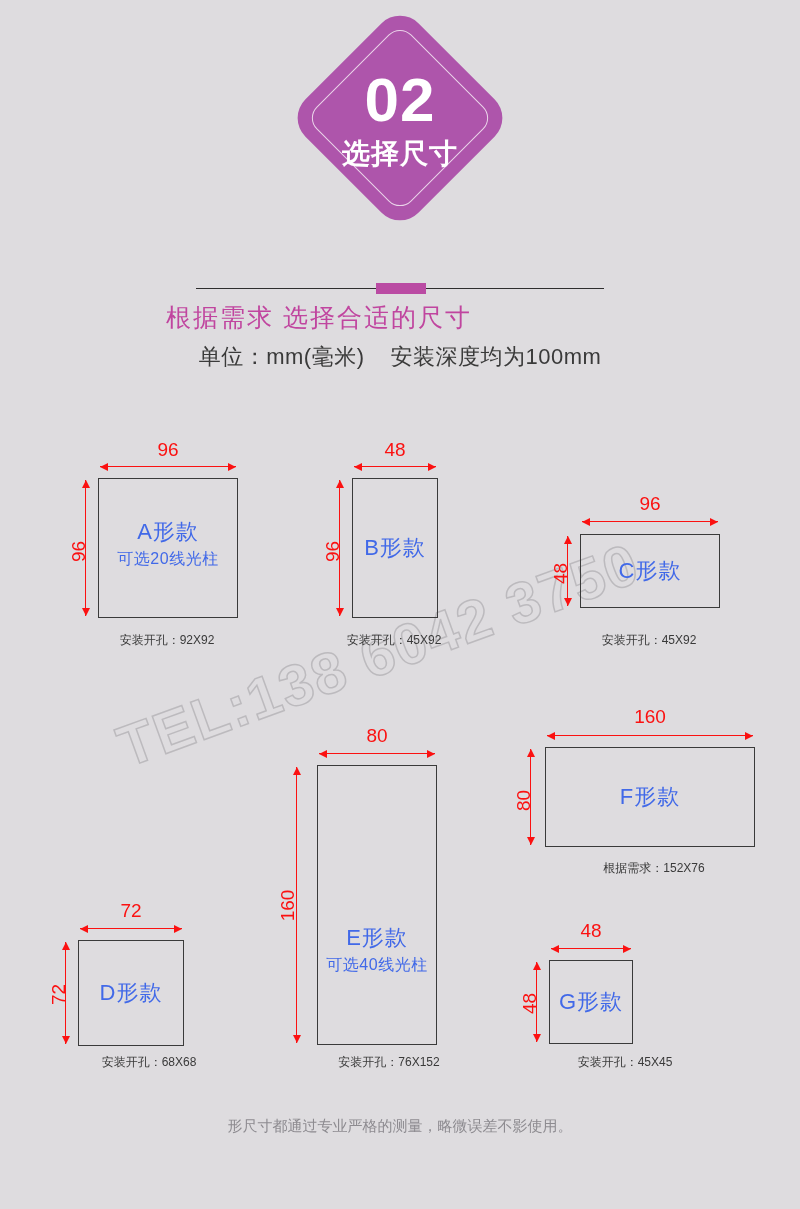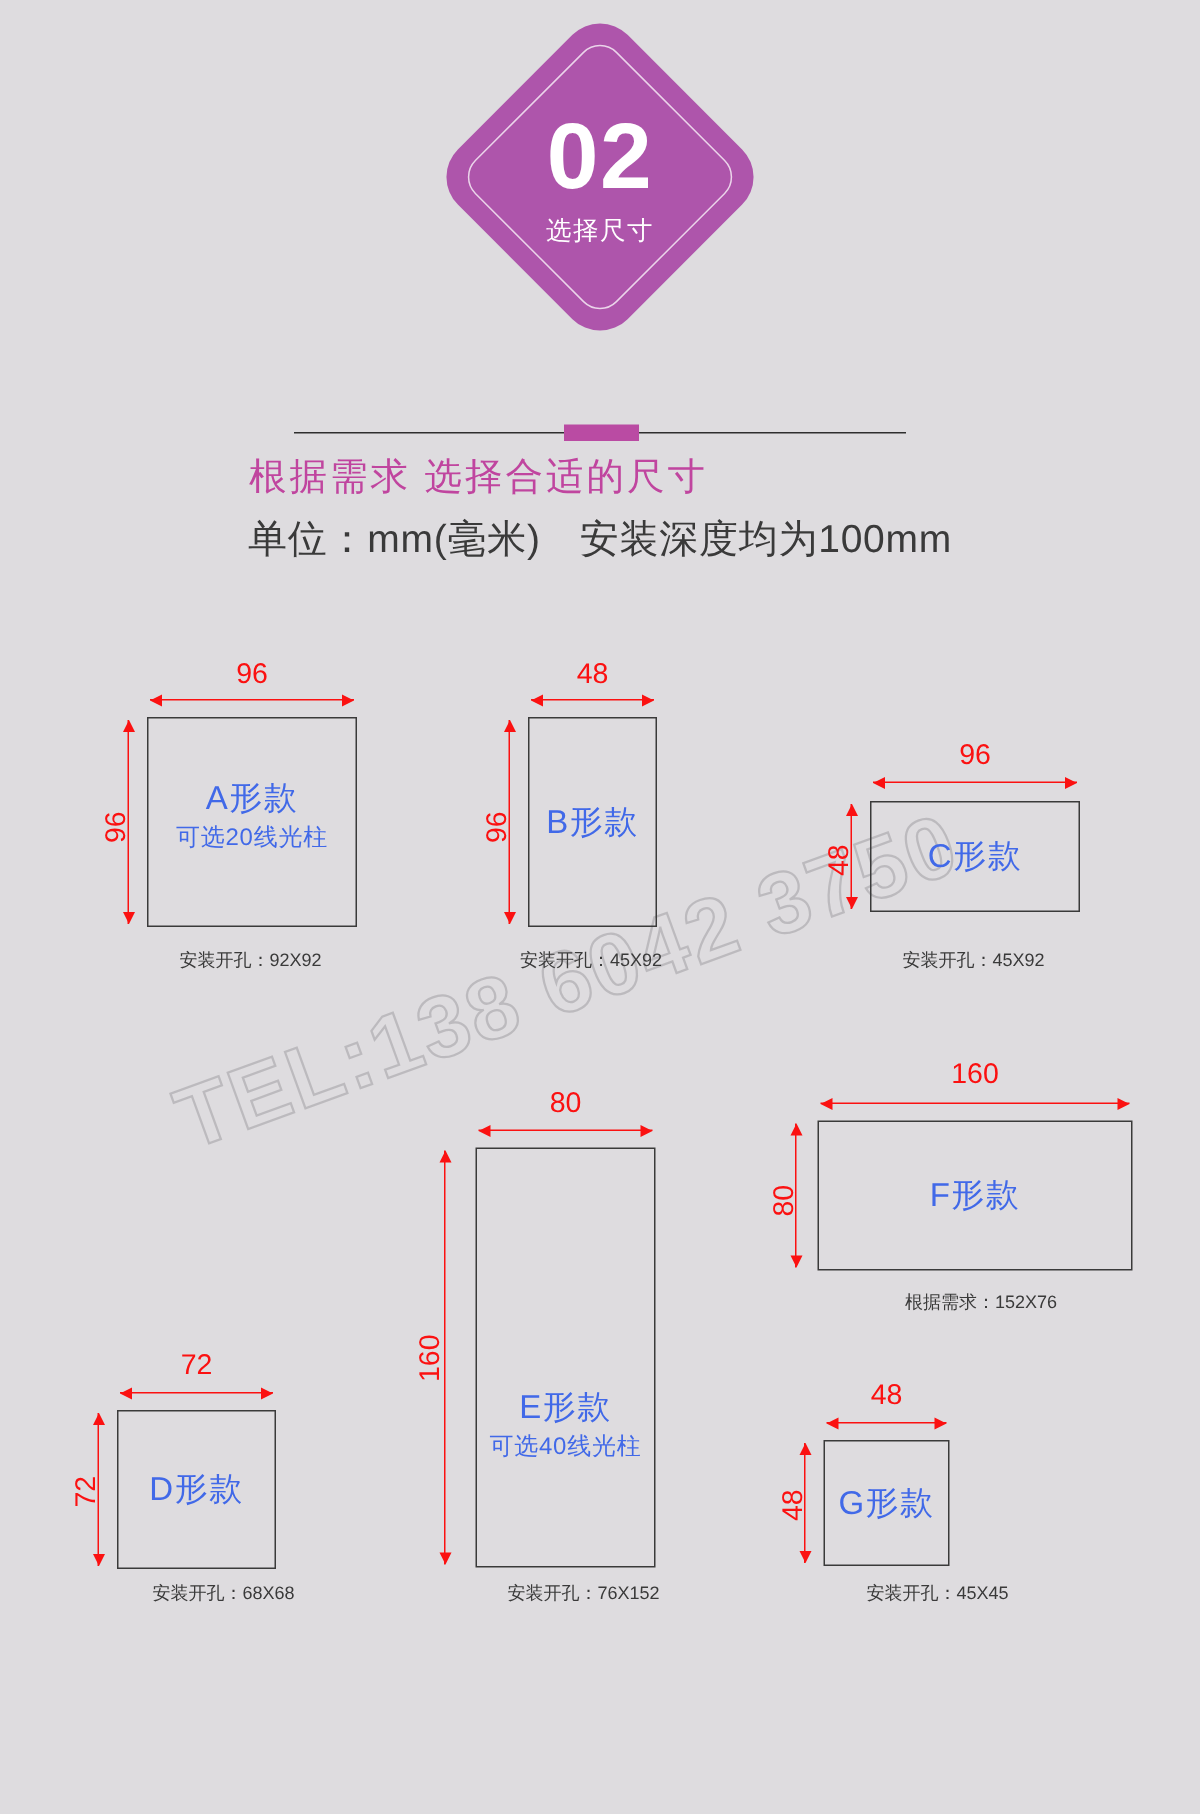--- a/index.html
+++ b/index.html
@@ -80,24 +80,25 @@
     justify-content: center;
     color: #ffffff;
   }
   .badge-num {
     font-size: 62px;
     font-weight: bold;
     line-height: 1;
     letter-spacing: 1px;
   }
   .badge-sub {
-    font-size: 17px;
+    font-size: 28px;
     line-height: 1;
     margin-top: 9px;
     letter-spacing: 1px;
+    font-weight: bold;
   }
 
   
   .divider {
     position: absolute;
     left: 196px;
     top: 288px;
     width: 408px;
     height: 1px;
     background: #2e2e2e;
@@ -121,21 +122,21 @@
     color: #c0459f;
     letter-spacing: 2px;
     z-index: 2;
   }
   .sub-title {
     position: absolute;
     left: 0;
     top: 342px;
     width: 800px;
     text-align: center;
-    font-size: 26px;
+    font-size: 22px;
     color: #3a3a3a;
     letter-spacing: 0.5px;
     z-index: 2;
   }
   .sub-title .gap { display: inline-block; width: 26px; }
 
   
   .spec { position: absolute; z-index: 2; }
   .box {
     position: absolute;
@@ -332,15 +333,16 @@
       <div class="box-label">G形款</div>
     </div>
     <div class="dim-h" style="left:551px; top:948px; width:80px;"></div>
     <div class="dim-label-h" style="left:541px; top:921px; width:100px;">48</div>
     <div class="dim-v" style="left:536px; top:962px; height:80px;"></div>
     <div class="dim-label-v" style="left:499px; top:994px; width:60px; text-align:center;">48</div>
     <div class="caption" style="left:516px; top:1056px; width:218px;">安装开孔：45X45</div>
   </div>
 
   <div class="footer-note">
+    <div>形尺寸都通过专业严格的测量，略微误差不影使用。</div>
   </div>
 
 </div>
 
 </body></html>

